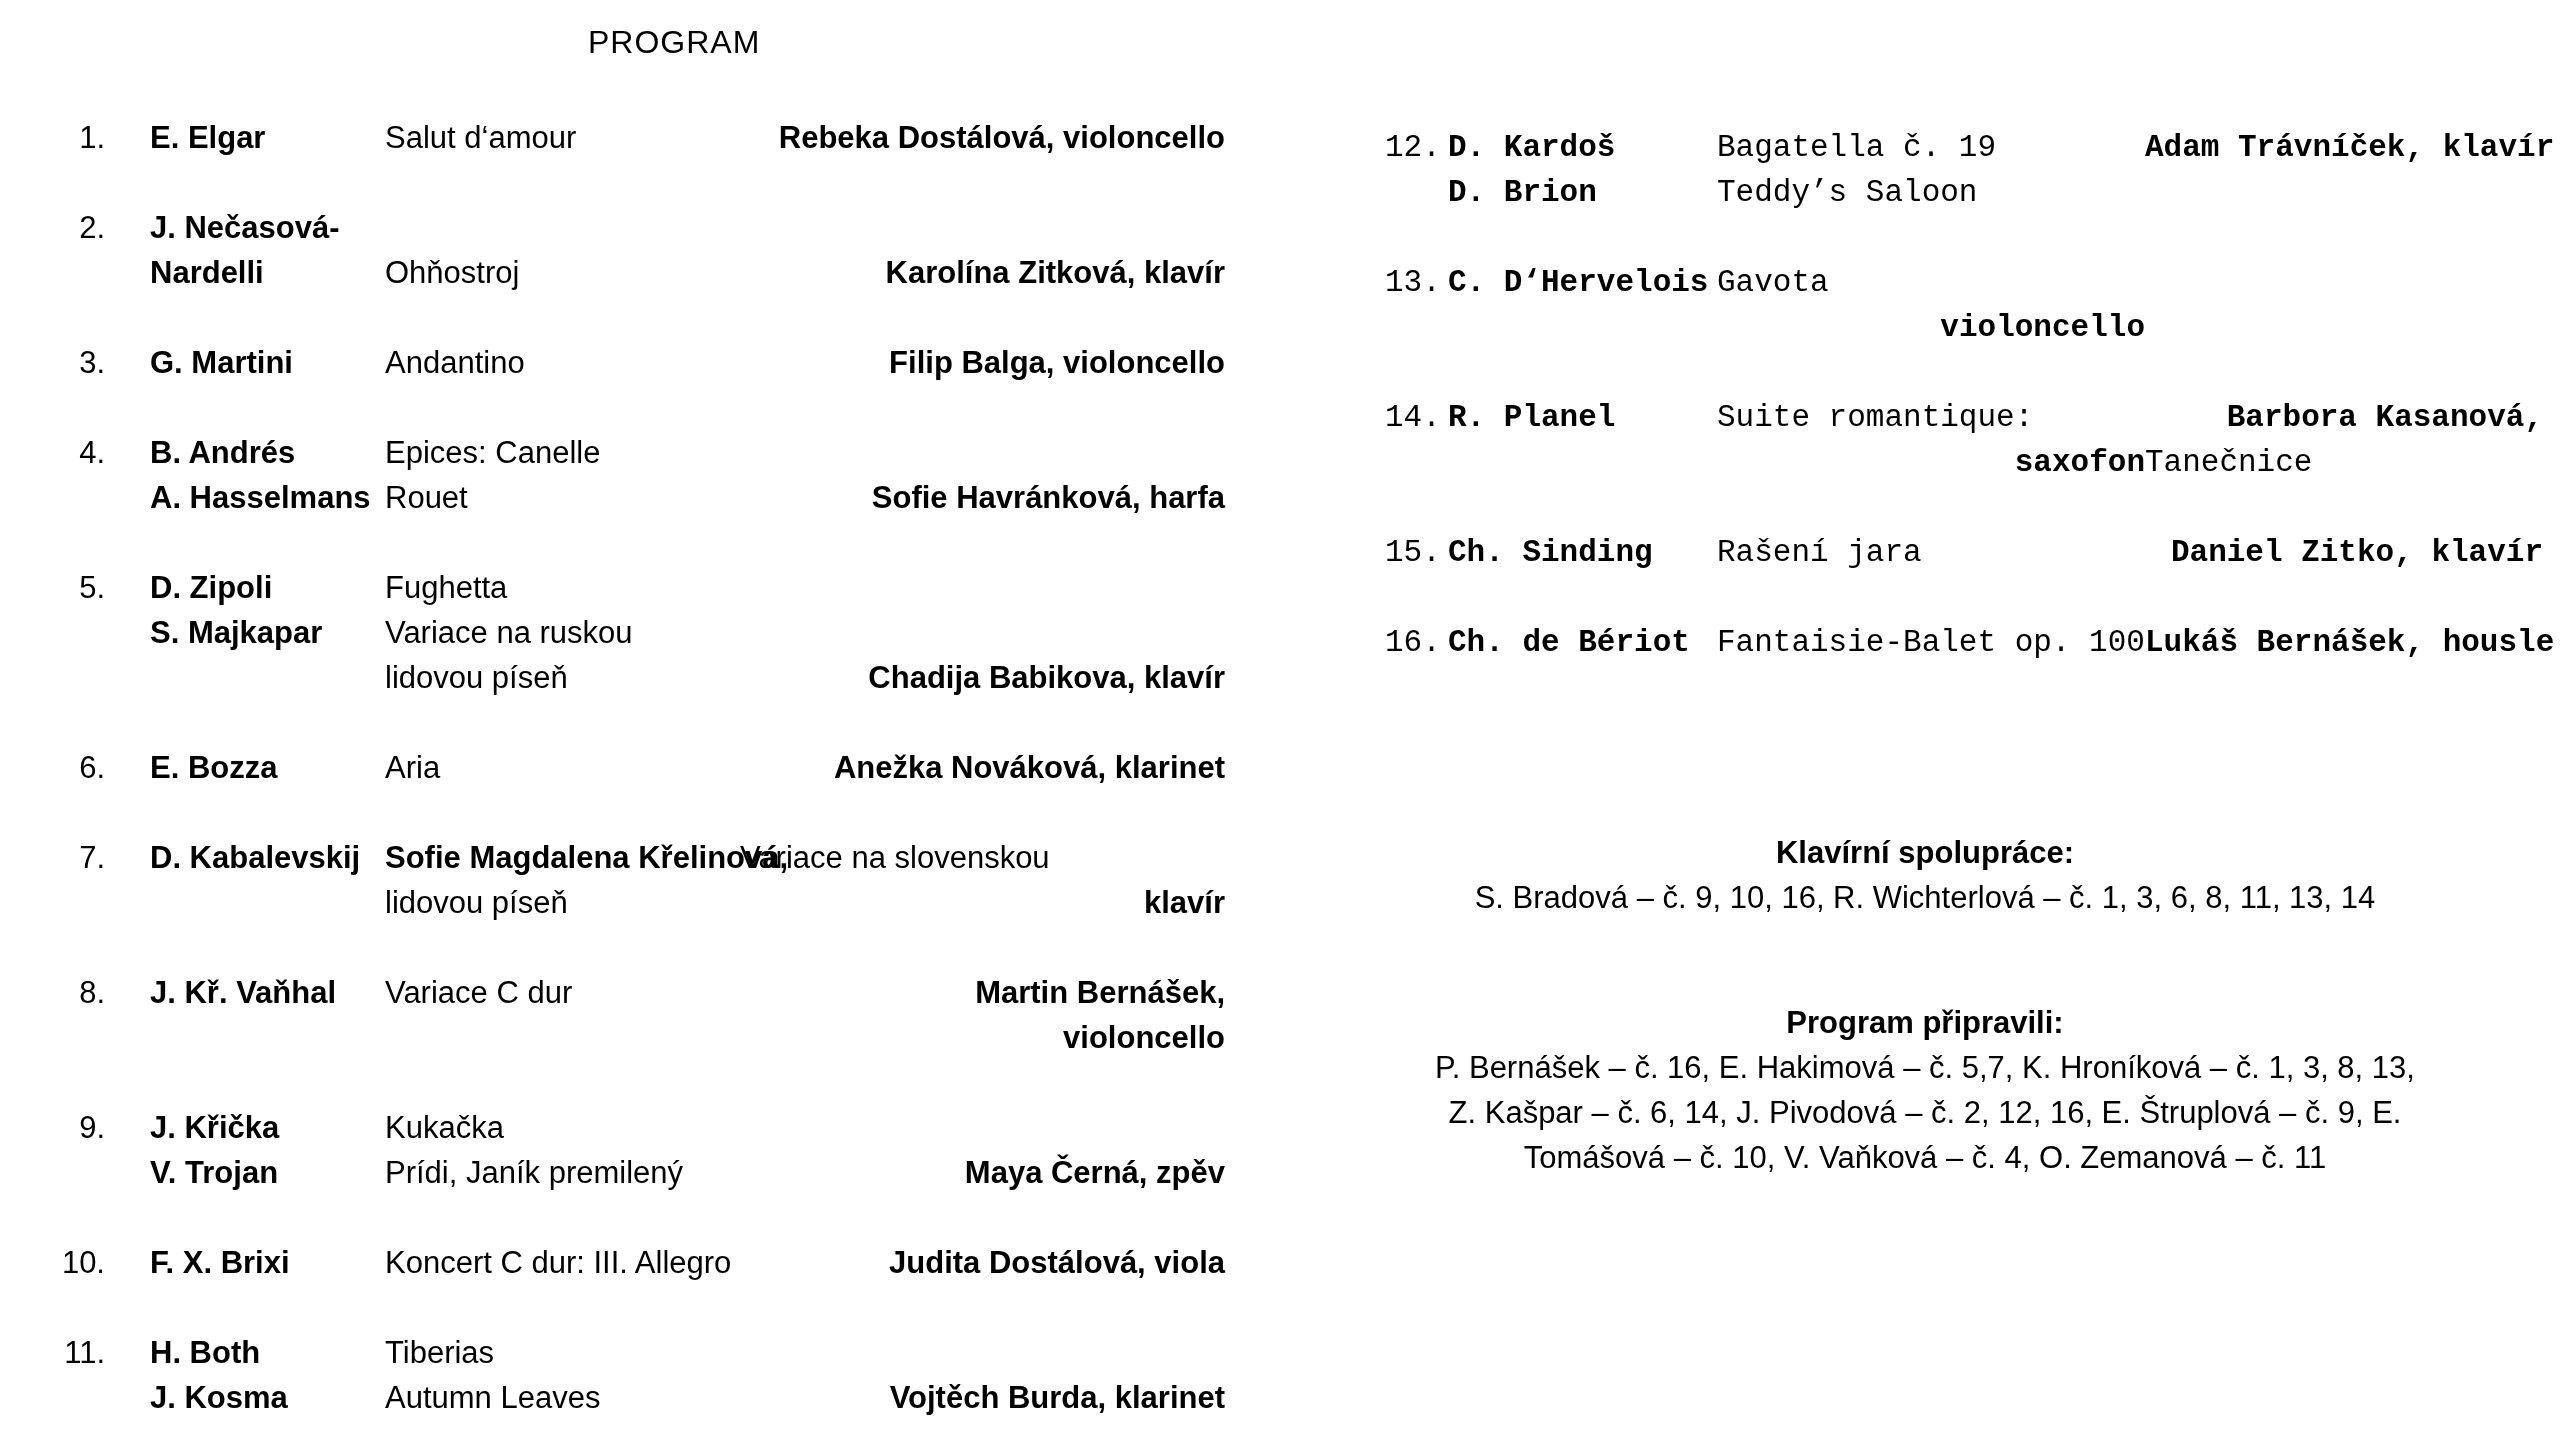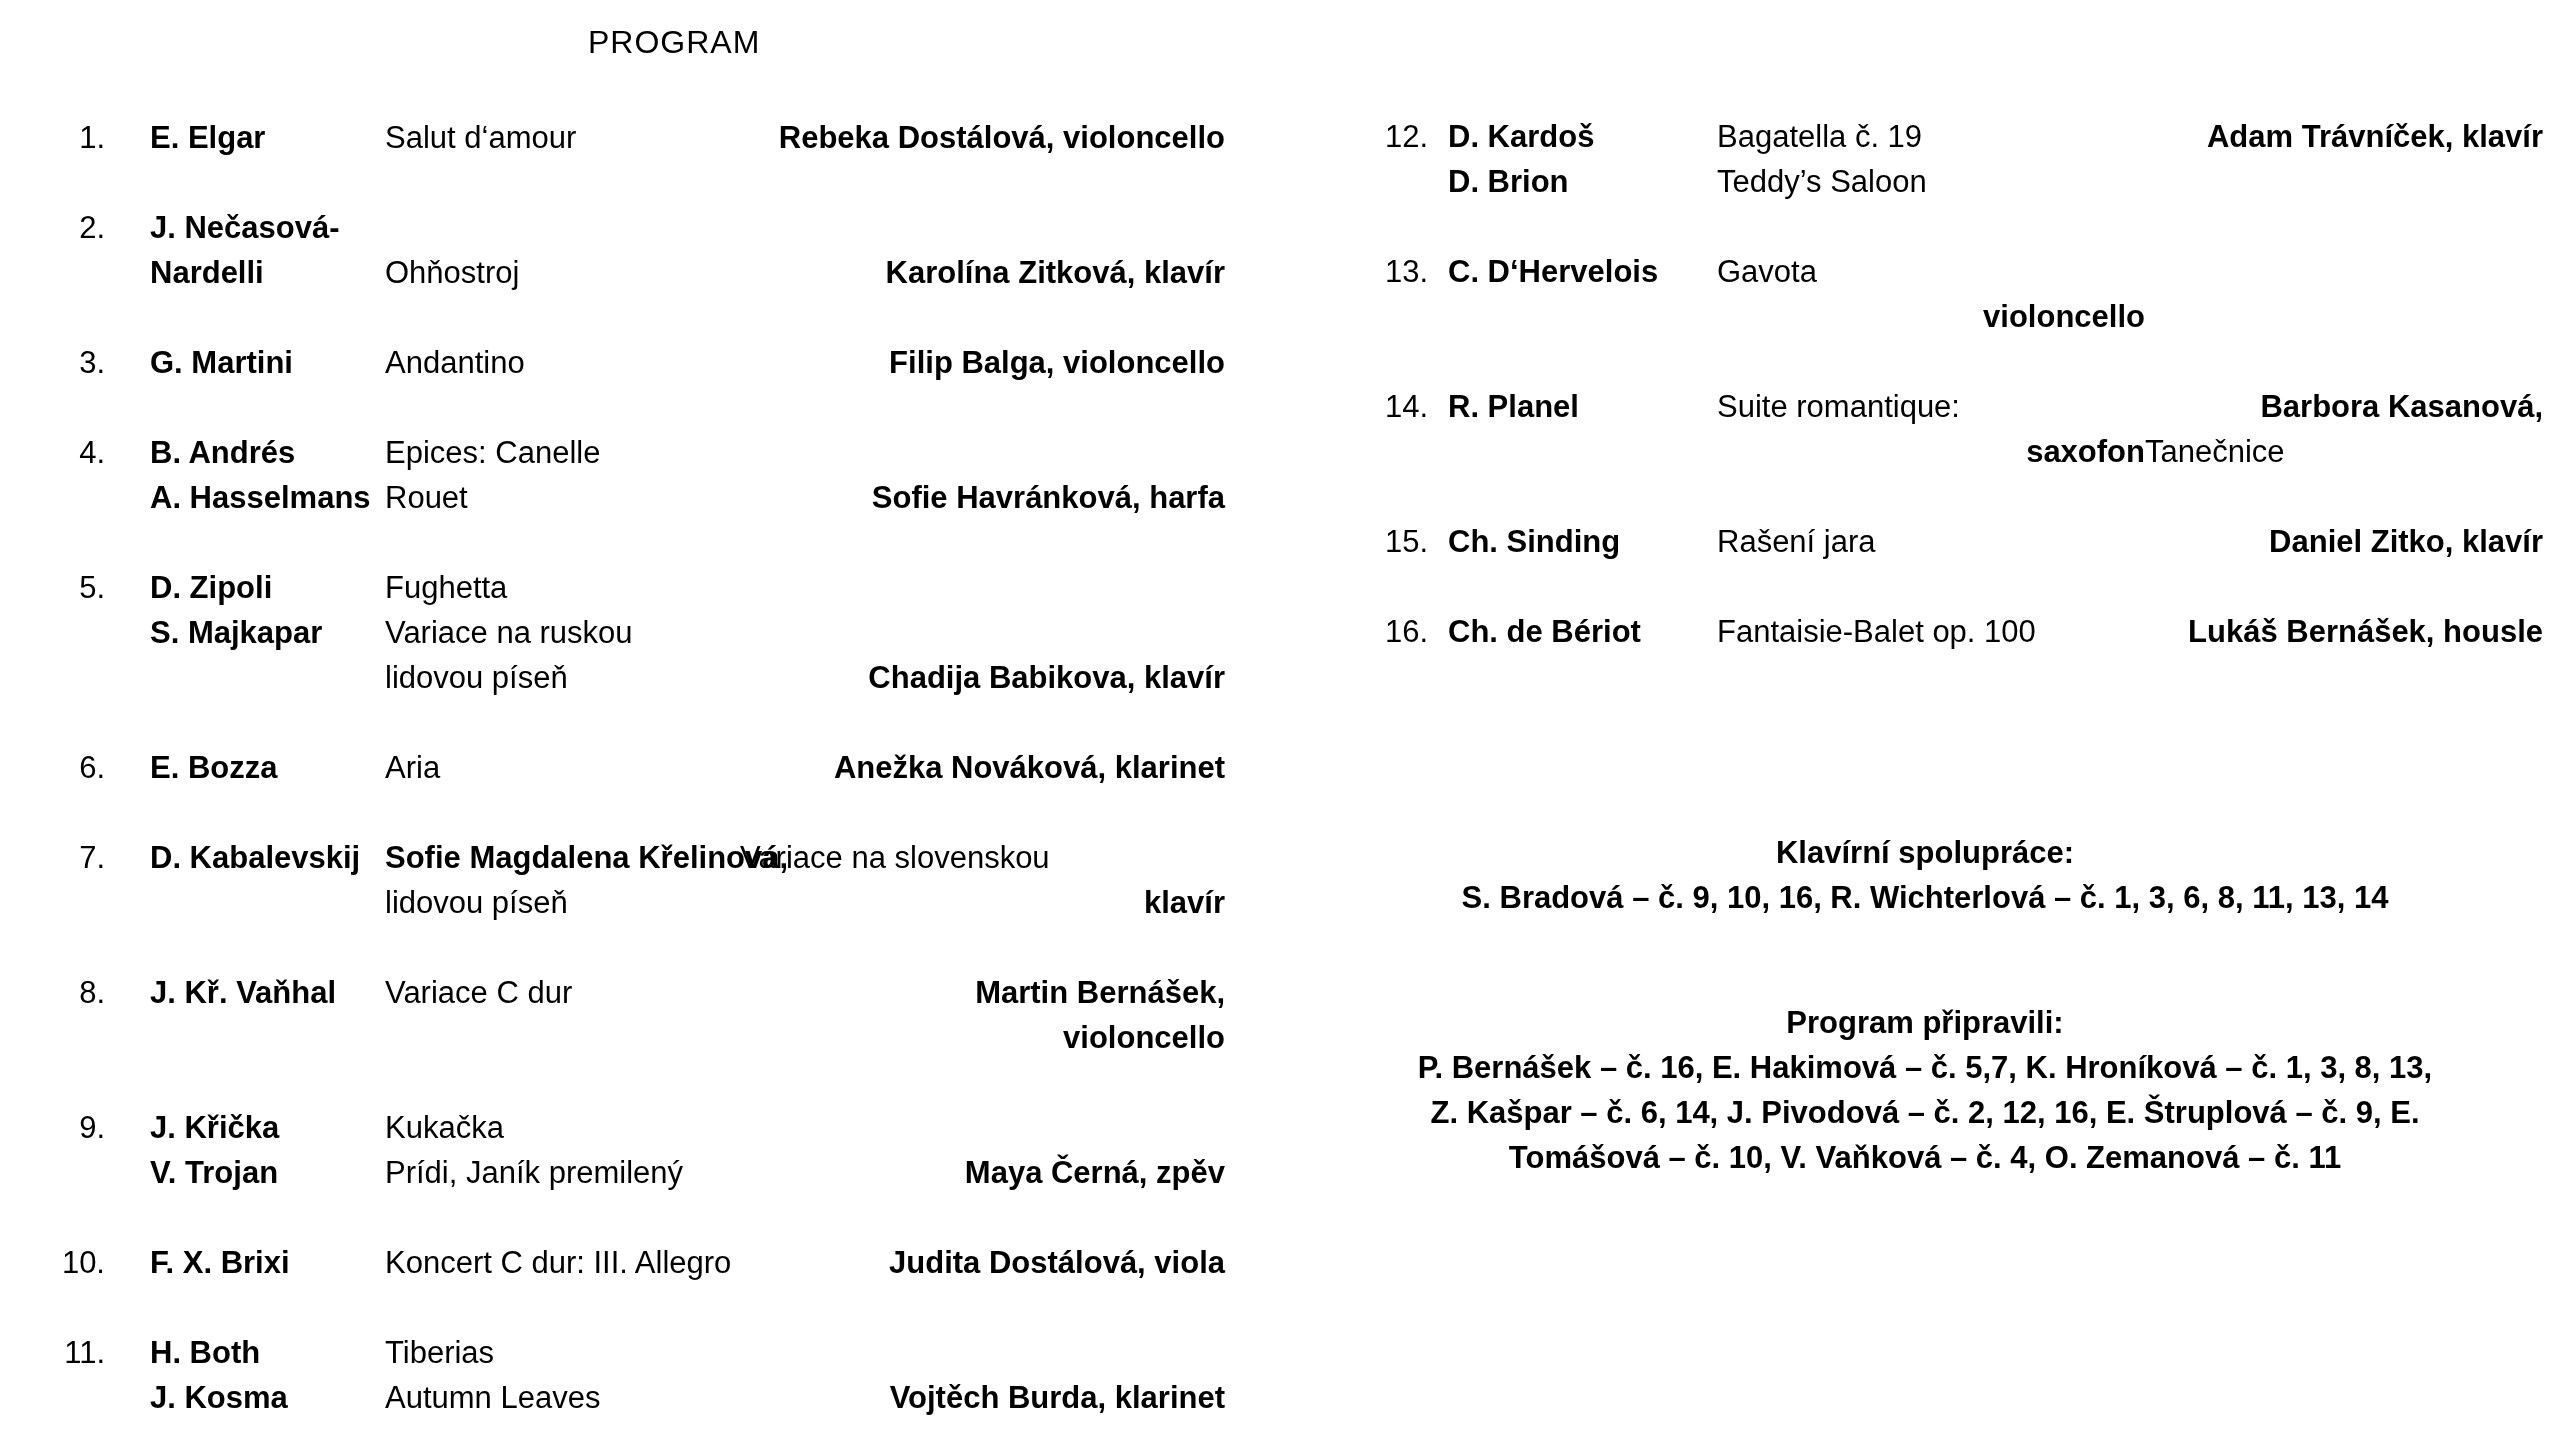--- a/index.html
+++ b/index.html
@@ -30,22 +30,23 @@
   .col {
     position: absolute;
   }
   .col-left {
     left: 40px;
     top: 115px;
     width: 1185px;
   }
   .col-right {
     left: 1385px;
-    top: 114px;
+    top: 125px;
     width: 1158px;
+    font-family: Liberation Mono, monospace;
   }
   .item {
     display: grid;
     grid-auto-rows: 45px;
     margin-bottom: 45px;
   }
   .col-left .item {
     grid-template-columns: 65px 280px 355px 485px;
   }
   .col-right .item {
@@ -83,21 +84,20 @@
   }
   #credits-prepared {
     top: 1000px;
   }
   .credit-title {
     font-weight: bold;
     min-height: 45px;
   }
   .credit-line {
     min-height: 45px;
-    font-weight: bold;
   }
 </style>
 </head>
 <body>
 
 <div class="page">
 
   <div class="doc-title">PROGRAM</div>
 
   <div class="col col-left">

